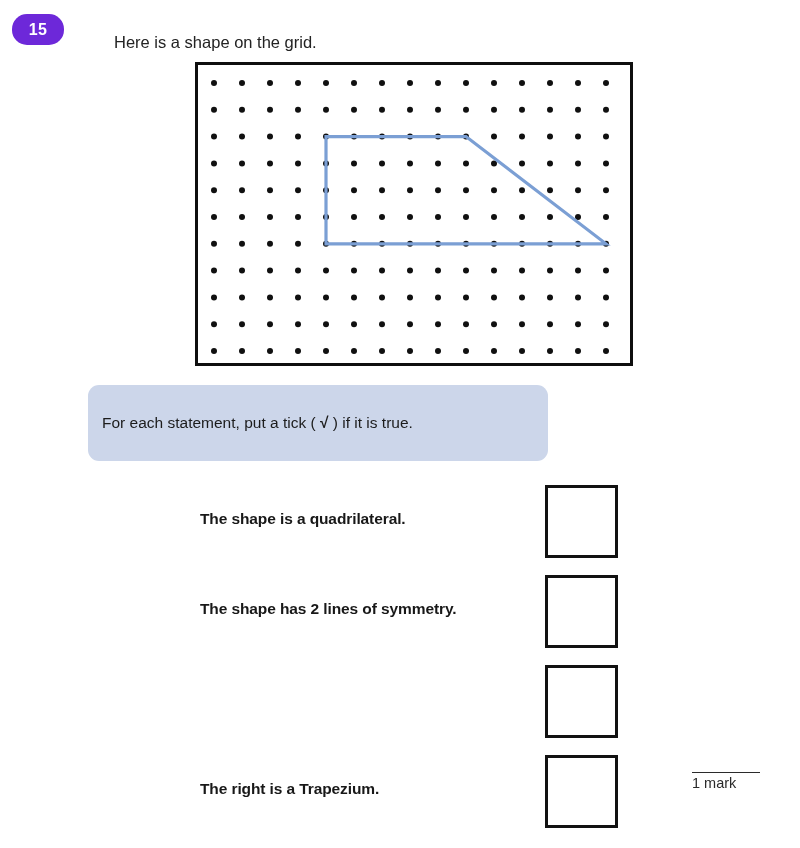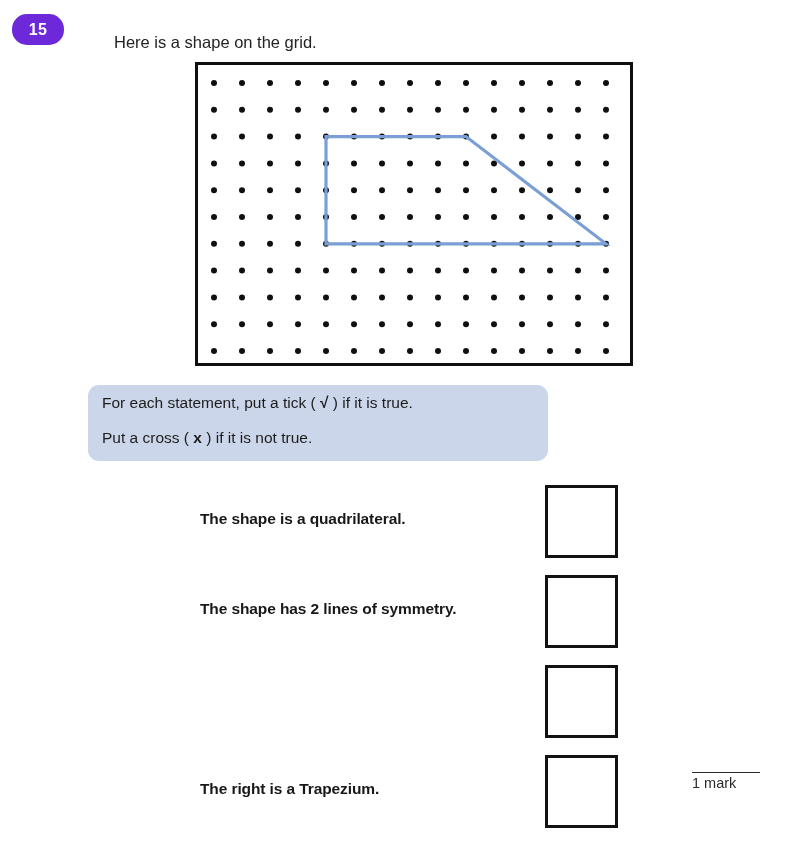--- a/index.html
+++ b/index.html
@@ -69,21 +69,21 @@
   
   #instruction-box {
     position: absolute;
     left: 88px;
     top: 385px;
     width: 460px;
     height: 76px;
     background: #ccd6ea;
     border-radius: 11px;
     box-sizing: border-box;
-    padding: 10px 0 0 14px;
+    padding: 30px 0 0 14px;
   }
   .instruction-line {
     font-size: 15.5px;
     color: #1c1c1c;
     line-height: 1.0;
     margin-bottom: 19px;
     white-space: nowrap;
   }
   .instruction-line .sym {
     font-weight: bold;
@@ -329,23 +329,20 @@
         <circle cx="436.00" cy="286.00" r="3" fill="#101010"></circle>
       </g>
     <polygon id="shape-polygon" points="128.00,71.60 268.00,71.60 408.00,178.80 128.00,178.80" fill="none" stroke="#7b9fd4" stroke-width="3.2" stroke-linejoin="miter"></polygon>
   </svg>
 </div>
 
 <div id="instruction-box">
   <div class="instruction-line">
     <span>For each statement, put a tick ( </span><span class="sym">√</span><span> ) if it is true.</span>
   </div>
-  <div class="instruction-line">
-    <span>Put a cross ( </span><span class="sym">x</span><span> ) if it is not true.</span>
-  </div>
 </div>
 
 <div id="statements">
 
   <div class="statement-row">
     <div class="statement-text">The shape is a quadrilateral.</div>
     <div class="answer-box"></div>
   </div>
 
   <div class="statement-row">

